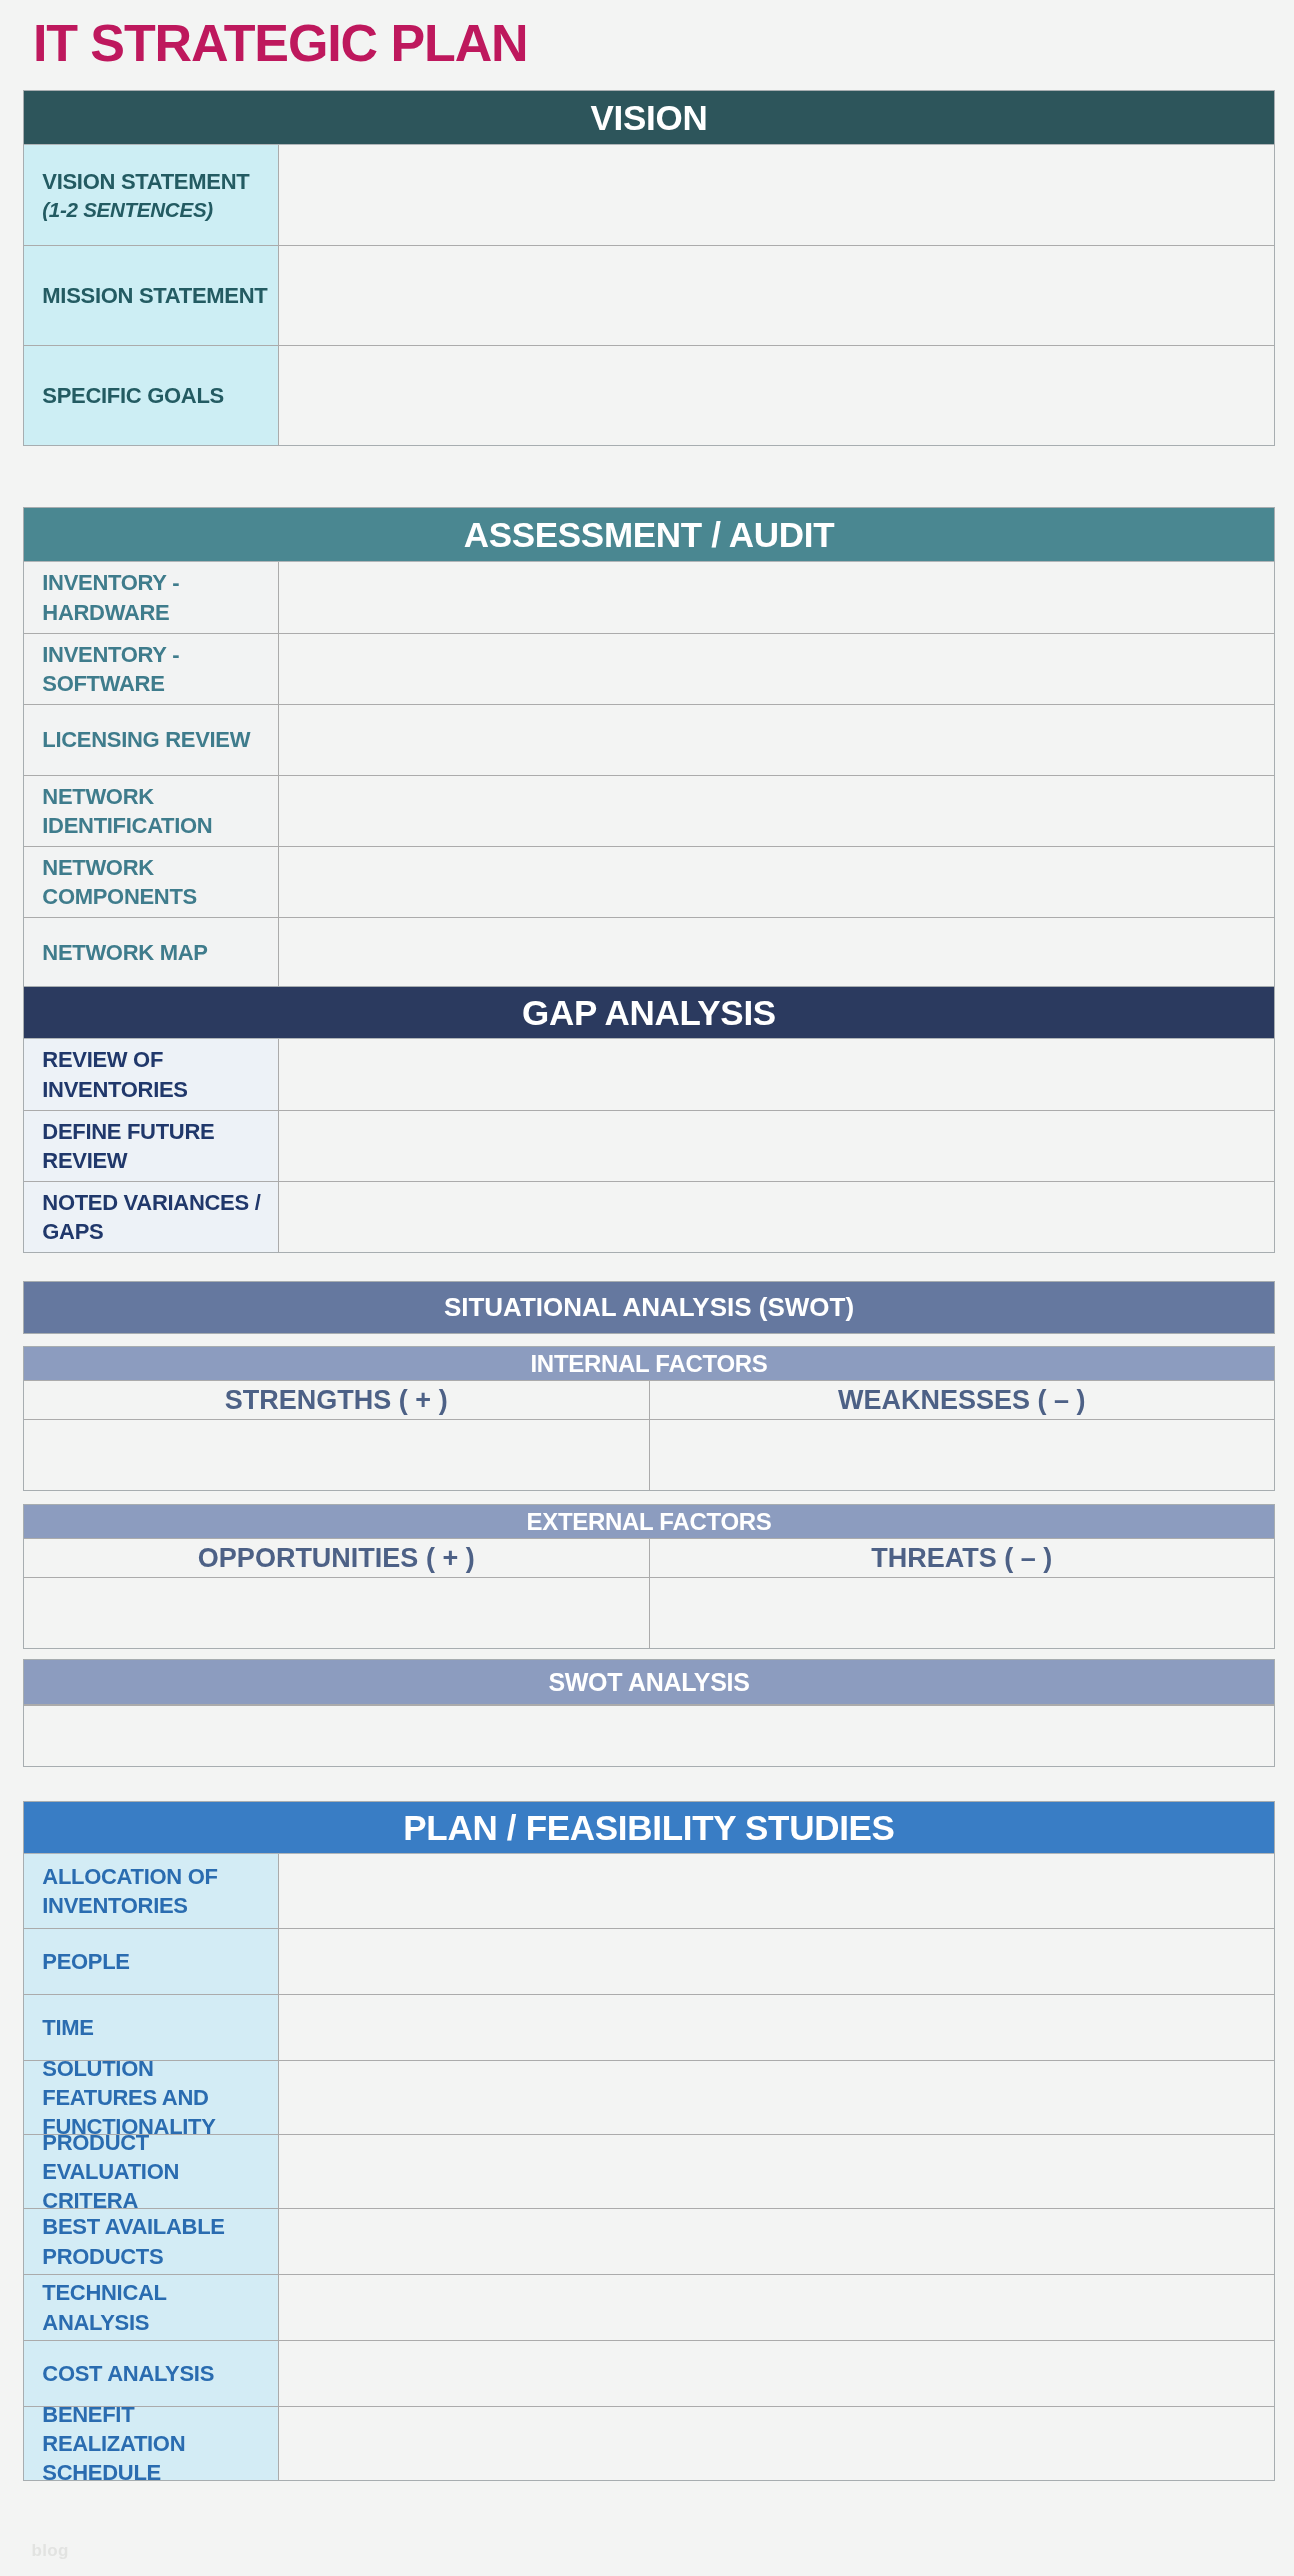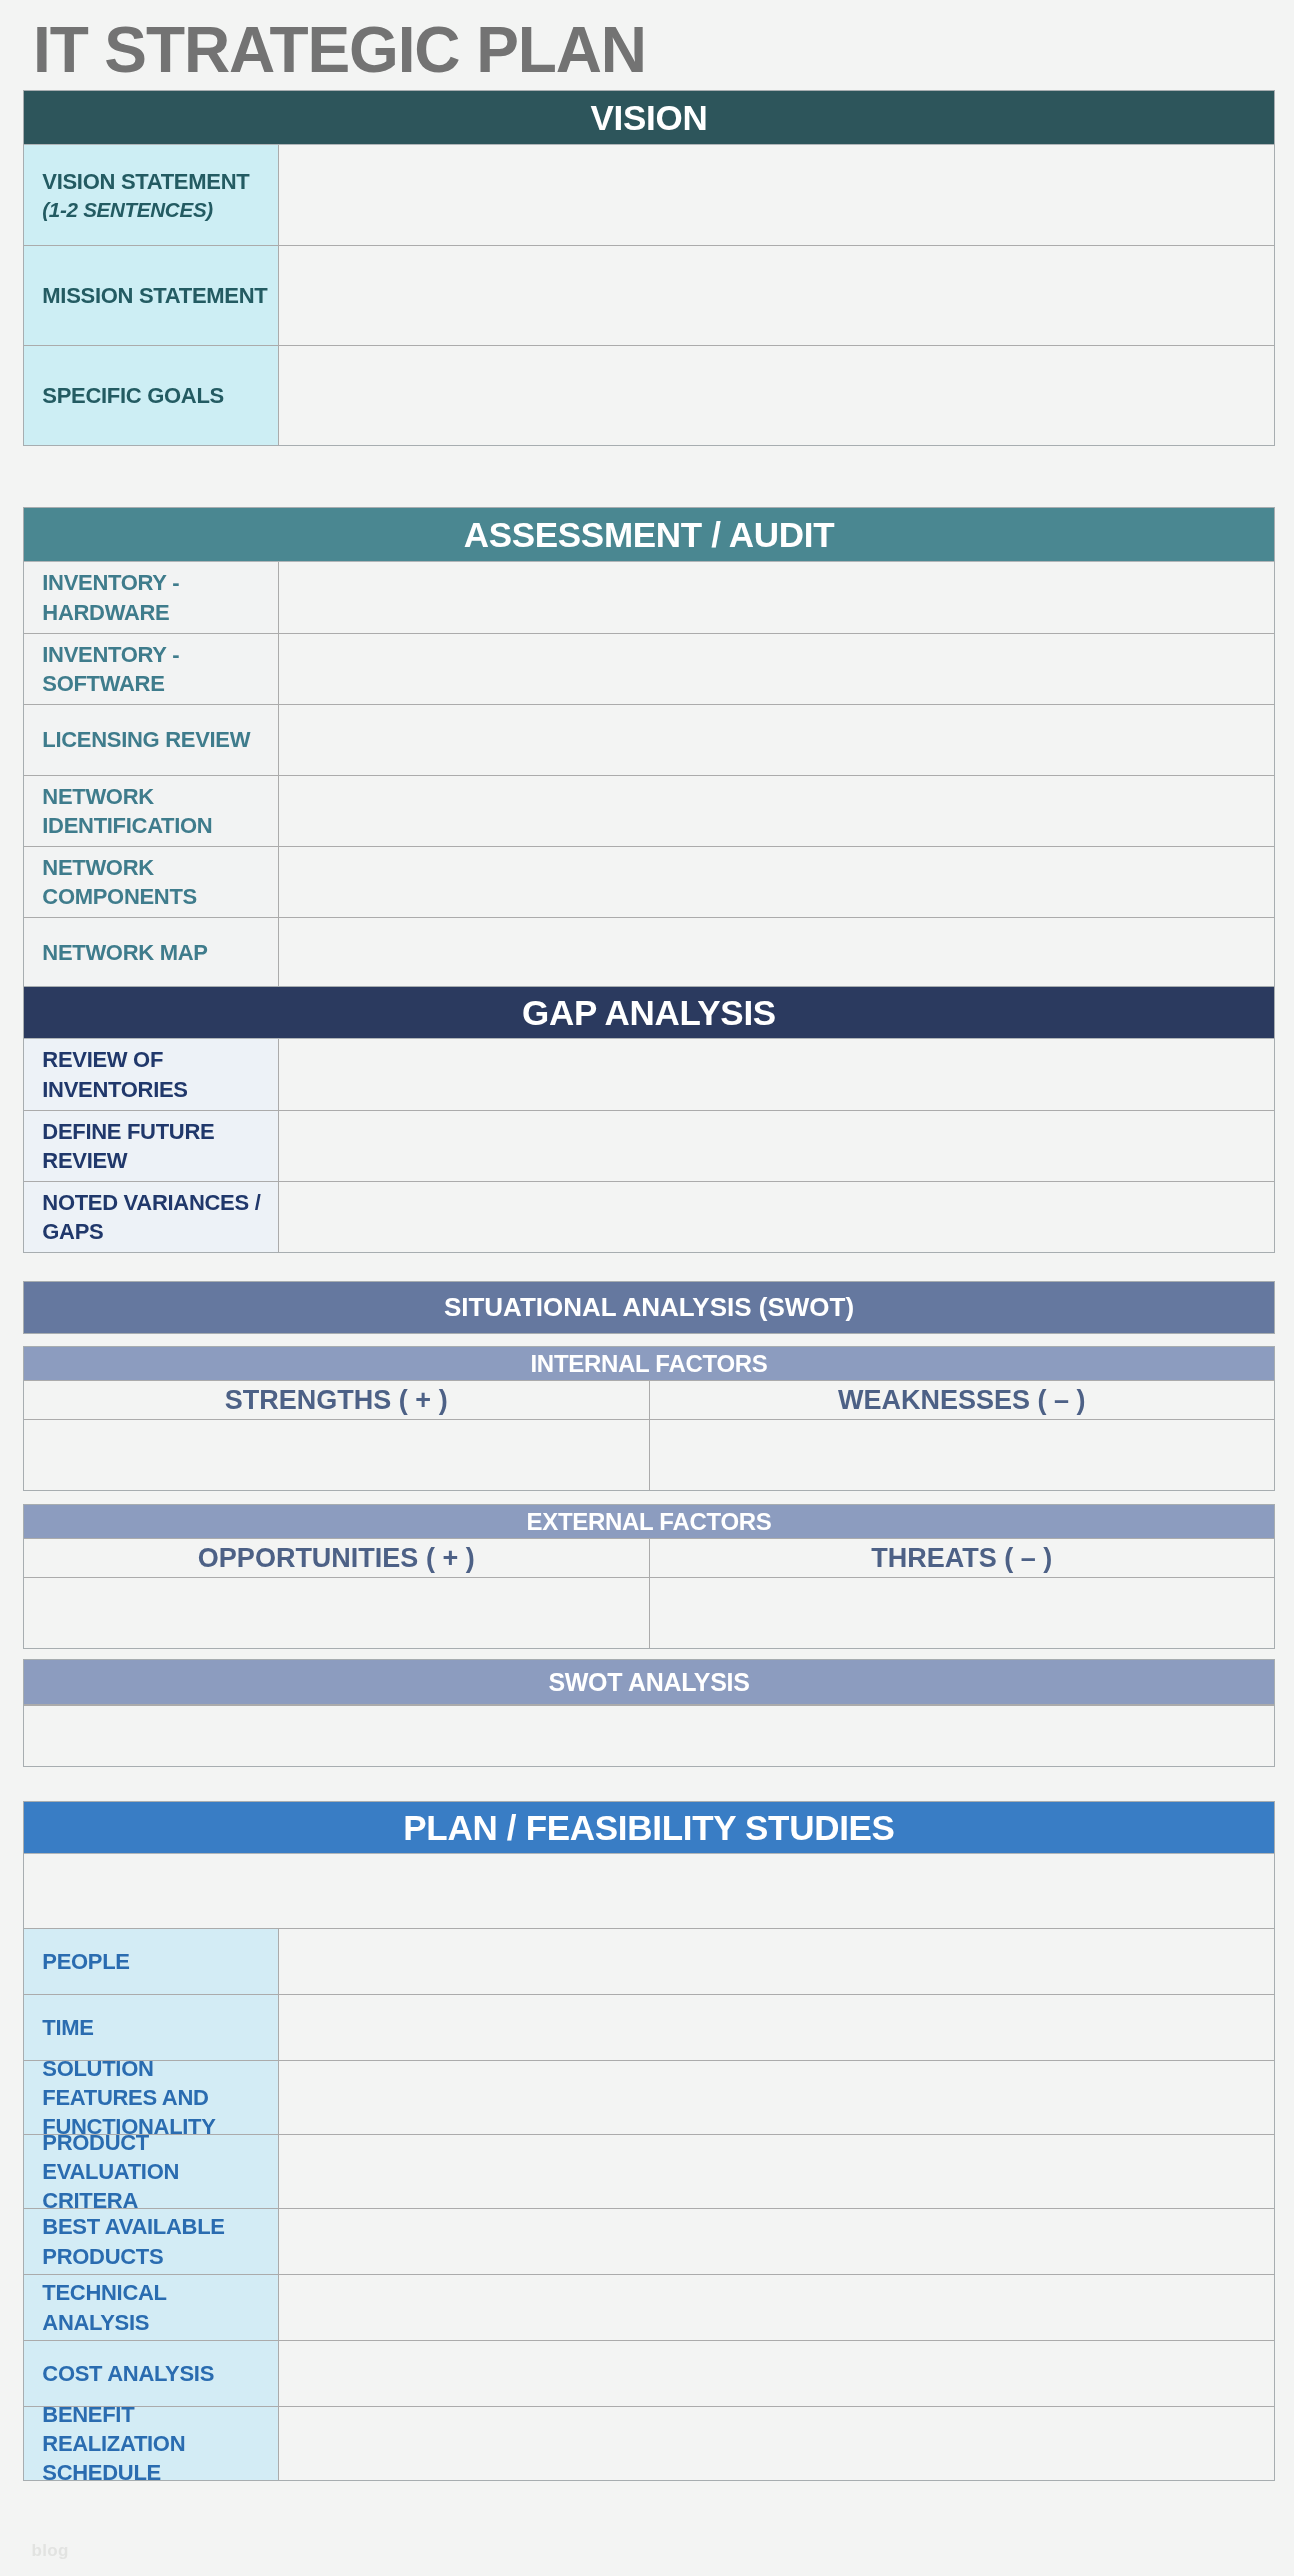--- a/index.html
+++ b/index.html
@@ -5,21 +5,21 @@
   html,body{margin:0;padding:0;}
   body{
     width:1294px;height:2576px;
     background:#f3f4f3;
     font-family:"Liberation Sans", sans-serif;
     position:relative;
     overflow:hidden;
   }
   .page-title{
     position:absolute;left:33px;top:12.6px;
-    font-size:64px;font-weight:bold;color:#737373;
+    font-size:52px;font-weight:bold;color:#be185d;
     letter-spacing:-1.1px;white-space:nowrap;
   }
   .tbl{
     position:absolute;left:23px;width:1252px;
     border:1.7px solid #a7adb0;
     box-sizing:border-box;
     background:#f3f4f3;
   }
   .hdr{
     display:flex;align-items:center;justify-content:center;
@@ -209,20 +209,23 @@
 <div class="tbl swot-block" id="swot-analysis">
   <div class="band">SWOT ANALYSIS</div>
   <div class="swot-body">
     <div class="cell"></div>
   </div>
 </div>
 
 <div class="tbl" id="plan">
   <div class="hdr">PLAN / FEASIBILITY STUDIES</div>
   <div class="row tall">
+    <div class="label">
+      <span>ALLOCATION OF INVENTORIES</span>
+    </div>
     <div class="cell"></div>
   </div>
   <div class="row">
     <div class="label">
       <span>PEOPLE</span>
     </div>
     <div class="cell"></div>
   </div>
   <div class="row">
     <div class="label">

